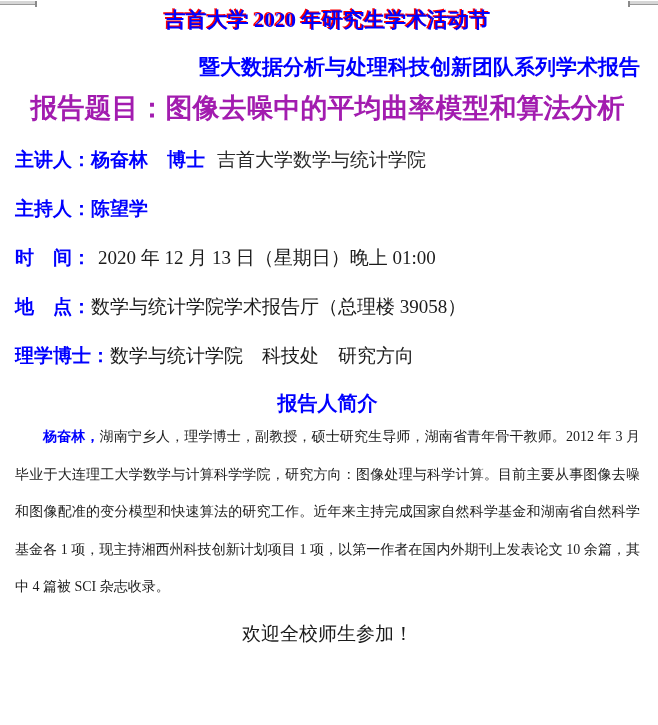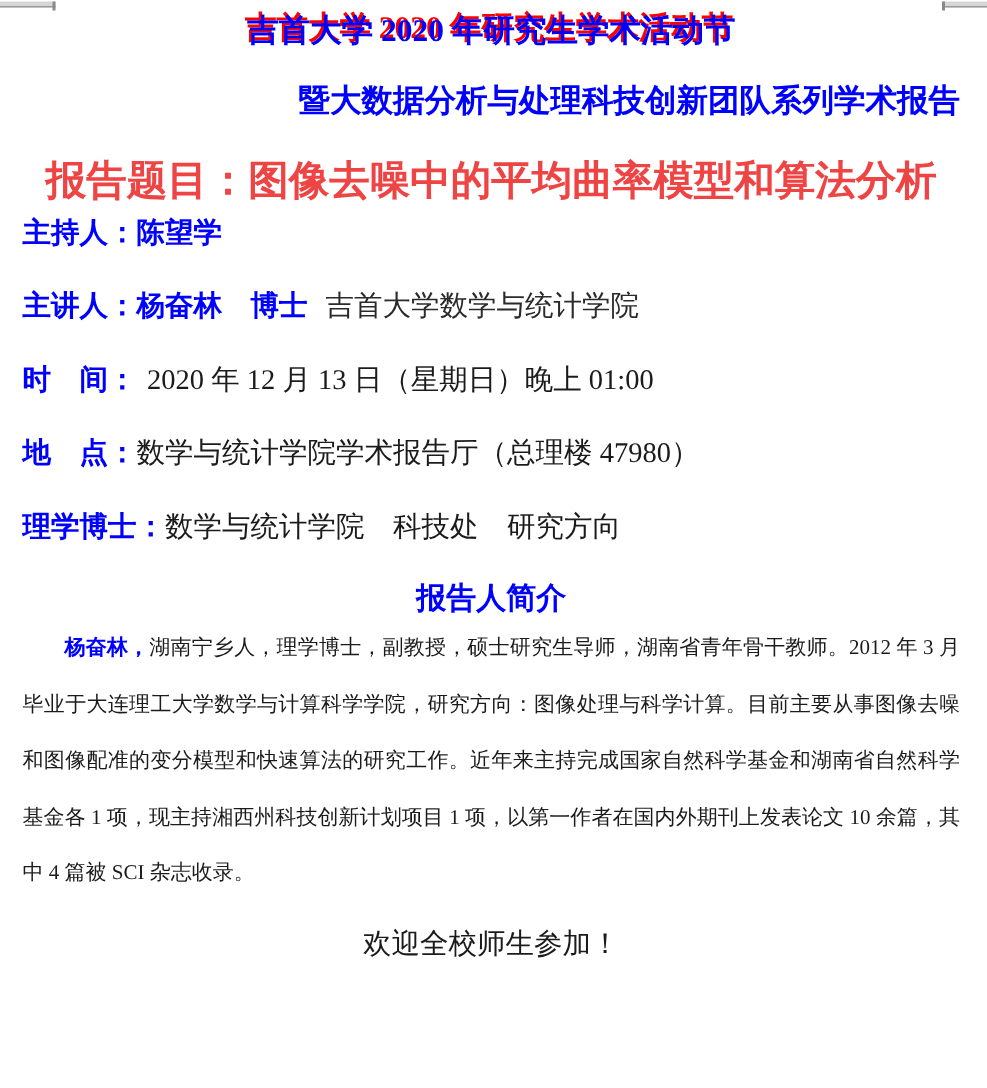--- a/index.html
+++ b/index.html
@@ -46,26 +46,26 @@
   }
   .h2 {
     margin-top: 19px;
     text-align: right;
     font-size: 21px;
     line-height: 28px;
     font-weight: bold;
     color: #0000fe;
   }
   .h3 {
-    margin-top: 20px;
+    margin-top: 8px;
     text-align: center;
     font-size: 27px;
     line-height: 38px;
     font-weight: bold;
-    color: #ef4444;
+    color: #a21caf;
   }
   .row {
     font-size: 19px;
     line-height: 34px;
     white-space: nowrap;
   }
   .row.first { margin-top: 16px; }
   .row + .row { margin-top: 15px; }
   .lbl {
     color: #0000fe;
@@ -110,34 +110,34 @@
     <span class="tick"></span>
   </div>
   <div class="marker right">
     <span class="tick"></span>
   </div>
 
   <div class="h1">吉首大学 2020 年研究生学术活动节</div>
   <div class="h2">暨大数据分析与处理科技创新团队系列学术报告</div>
   <div class="h3">报告题目：图像去噪中的平均曲率模型和算法分析</div>
 
+  <div class="row first">
+    <span class="lbl">主讲人：</span><span class="lbl">杨奋林　博士</span><span class="val aff">吉首大学数学与统计学院</span>
+  </div>
+
   <div class="row">
     <span class="lbl">主持人：</span><span class="lbl">陈望学</span>
-  </div>
-
-  <div class="row first">
-    <span class="lbl">主讲人：</span><span class="lbl">杨奋林　博士</span><span class="val aff">吉首大学数学与统计学院</span>
   </div>
 
   <div class="row">
     <span class="lbl">时　间：</span><span class="val val-gap">2020 年 12 月 13 日（星期日）晚上 01:00</span>
   </div>
 
   <div class="row">
-    <span class="lbl">地　点：</span><span class="val">数学与统计学院学术报告厅（总理楼 47980）</span>
+    <span class="lbl">地　点：</span><span class="val">数学与统计学院学术报告厅（总理楼 39058）</span>
   </div>
 
   <div class="row">
     <span class="lbl">理学博士：</span><span class="val">数学与统计学院　科技处　研究方向</span>
   </div>
 
   <div class="section-title">报告人简介</div>
 
   <p class="bio">
     <span class="bio-name">杨奋林，</span><span>湖南宁乡人，理学博士，副教授，硕士研究生导师，湖南省青年骨干教师。2012 年 3 月毕业于大连理工大学数学与计算科学学院，研究方向：图像处理与科学计算。目前主要从事图像去噪和图像配准的变分模型和快速算法的研究工作。近年来主持完成国家自然科学基金和湖南省自然科学基金各 1 项，现主持湘西州科技创新计划项目 1 项，以第一作者在国内外期刊上发表论文 10 余篇，其中 4 篇被 SCI 杂志收录。</span>

